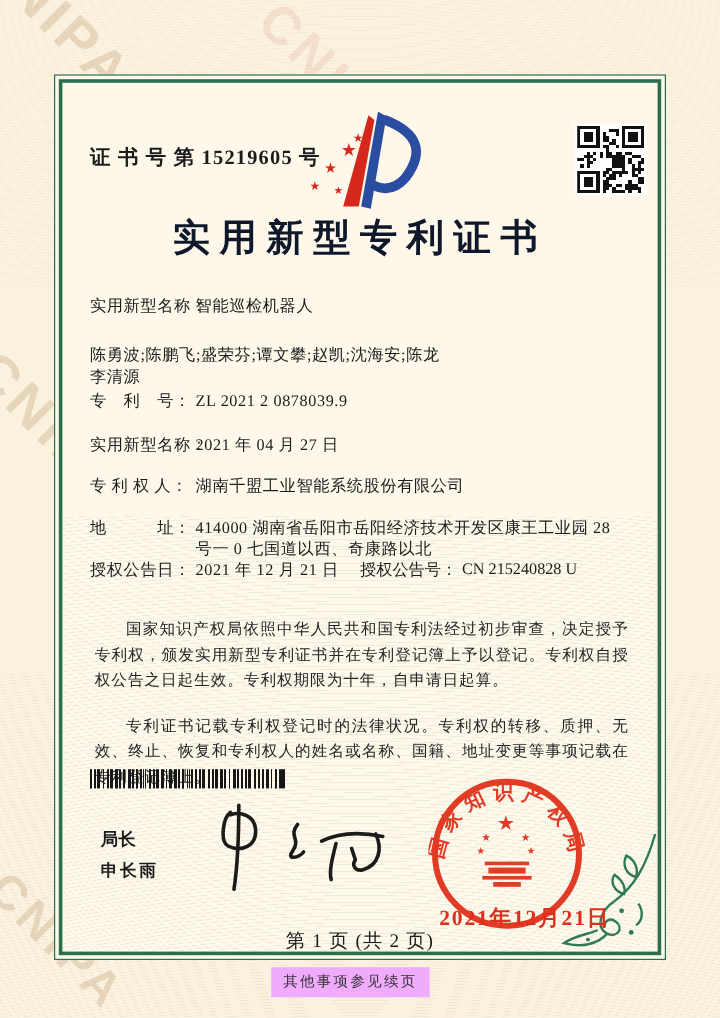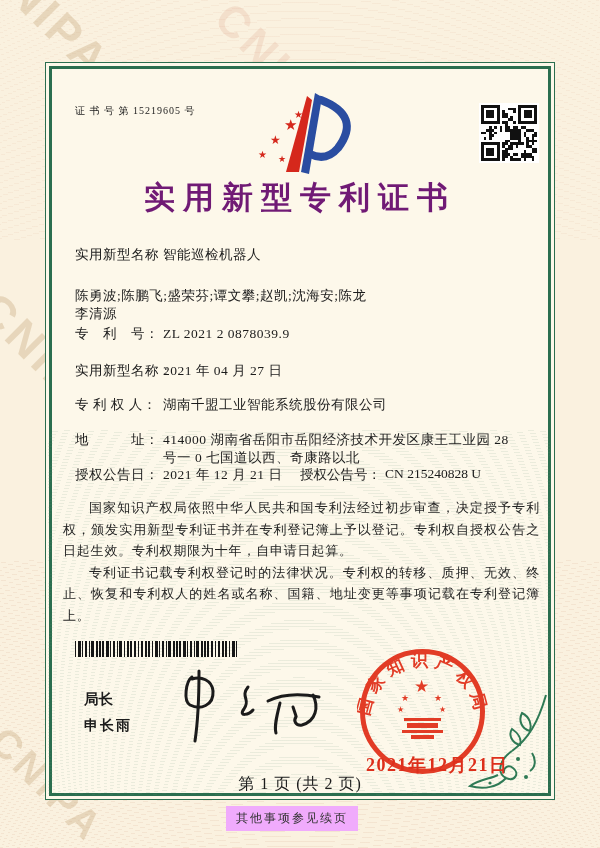--- a/index.html
+++ b/index.html
@@ -36,41 +36,41 @@
     position:absolute;left:3px;top:3px;right:3px;bottom:3px;
     border:3px solid #2b6e4f;
   }
   .waves-bottom{
     position:absolute;left:48px;top:430px;width:502px;height:365px;z-index:2;
     background:repeating-radial-gradient(130% 85% at 50% 175%,
       rgba(110,150,125,0.13) 0 1px, rgba(0,0,0,0) 1px 6px);
     pointer-events:none;
   }
   
-  .cert-no{position:absolute;left:75px;top:104px;font-size:10px;letter-spacing:1px;z-index:5;}
+  .cert-no{position:absolute;left:75px;top:120px;font-size:17px;letter-spacing:1px;z-index:5;font-weight:bold;}
   .logo{position:absolute;left:250px;top:90px;width:116px;height:86px;z-index:5;}
   .qr{position:absolute;left:479px;top:103px;width:56px;height:56px;background:#fff;padding:2px;z-index:5;}
   .qr svg{width:100%;height:100%;display:block;shape-rendering:crispEdges;}
   .title{
     position:absolute;left:0;right:0;top:177px;text-align:center;
-    font-size:31px;font-weight:bold;letter-spacing:8px;z-index:5;color:#701a75;
+    font-size:31px;font-weight:bold;letter-spacing:8px;z-index:5;color:#0f172a;
   }
   
   .field{position:absolute;left:75px;display:flex;font-size:13.5px;z-index:5;line-height:18px;}
   .field .lbl{width:88px;flex-shrink:0;white-space:nowrap;letter-spacing:0.5px;}
   .field .val{letter-spacing:0.5px;}
   .grant-no{position:absolute;left:300px;top:466px;display:flex;font-size:13.5px;z-index:5;}
   .grant-no .lbl{white-space:nowrap;}
   
   .body-text{
     position:absolute;left:63px;top:497px;width:477px;z-index:5;
     font-size:13px;line-height:21.5px;letter-spacing:0.8px;
     text-align:justify;color:#242424;
   }
-  .body-text p{margin:0;text-indent:2em;}
+  .body-text p{margin:16px;text-indent:2em;}
   
   .barcode{
     position:absolute;left:75px;top:641px;width:163px;height:16px;z-index:5;
     background:
       repeating-linear-gradient(90deg,#161616 0 1.5px,rgba(0,0,0,0) 1.5px 3.5px),
       repeating-linear-gradient(90deg,#161616 0 1px,rgba(0,0,0,0) 1px 5.5px);
   }
   .director-title{position:absolute;left:84px;top:690px;font-family:"Liberation Sans",sans-serif;font-weight:600;font-size:14.5px;z-index:5;}
   .director-name{position:absolute;left:84px;top:717px;font-family:"Liberation Sans",sans-serif;font-weight:600;font-size:14px;letter-spacing:2px;z-index:5;}
   .signature{position:absolute;left:152px;top:663px;width:180px;height:95px;z-index:6;}

